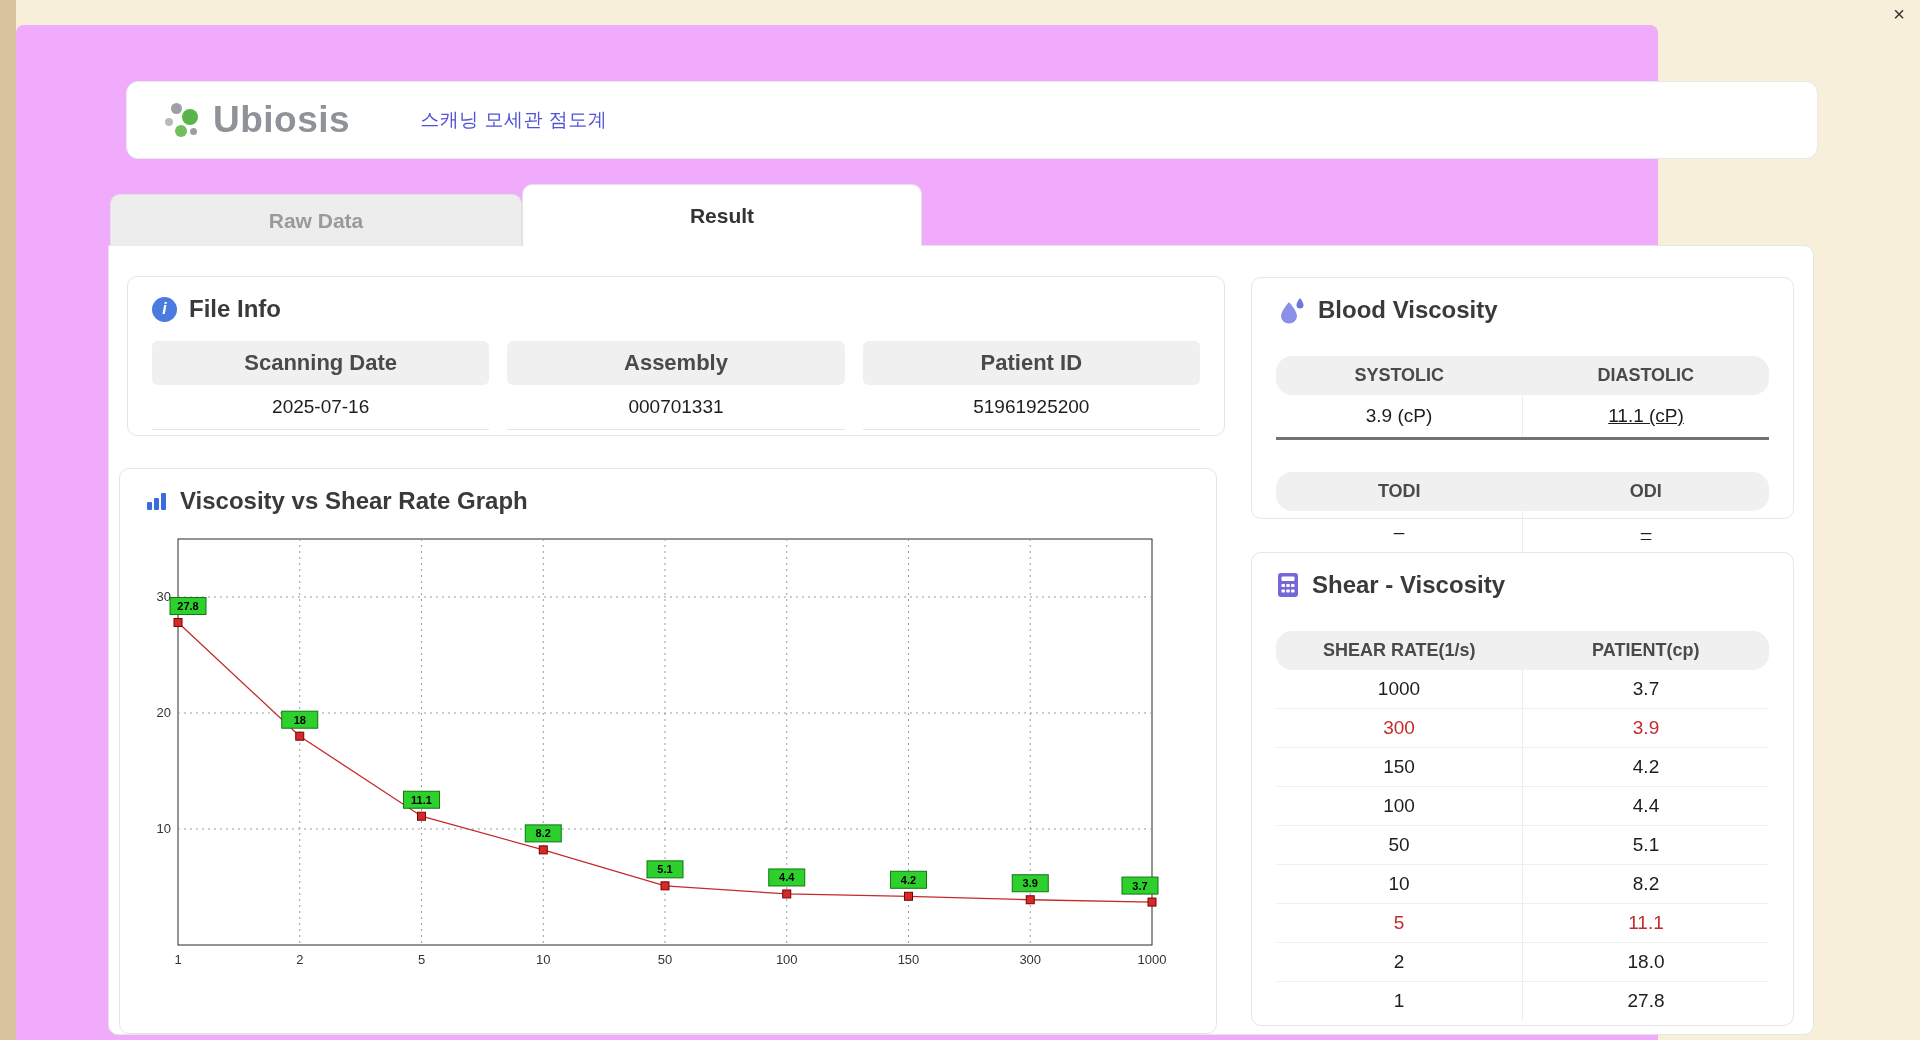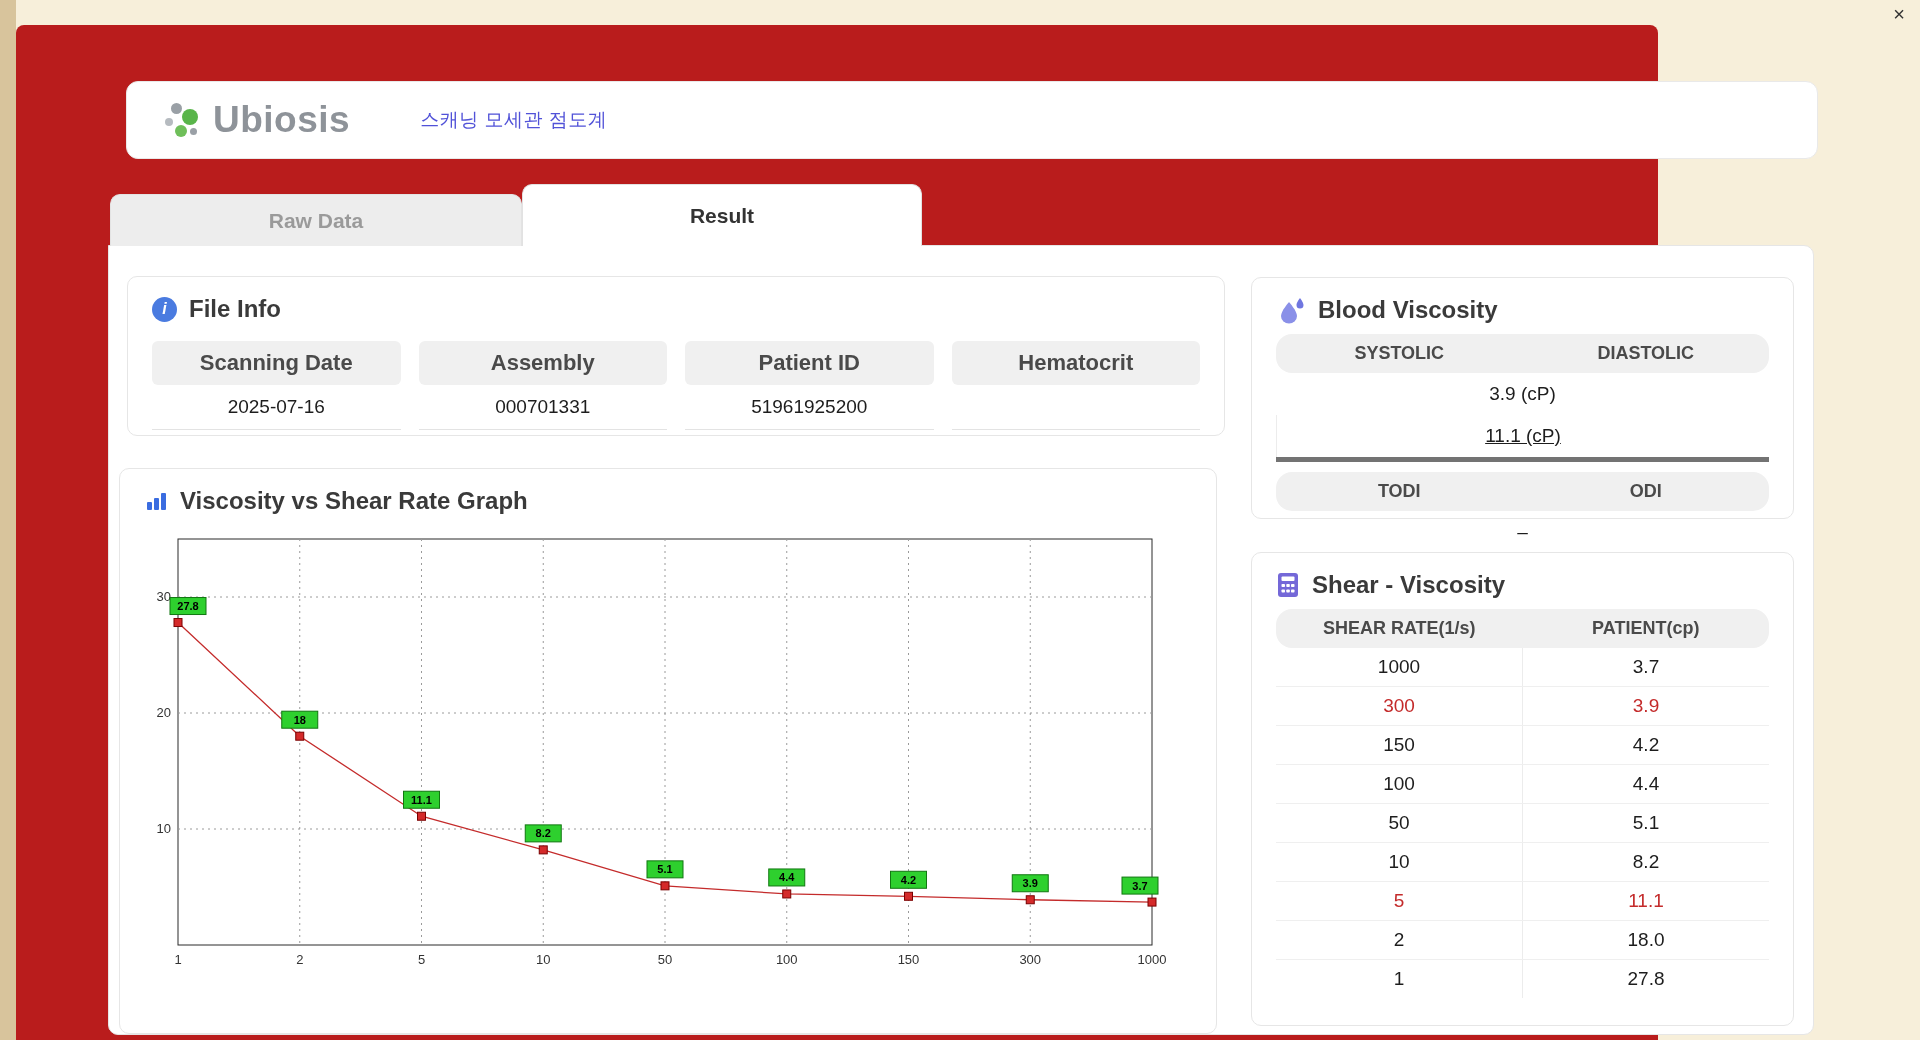--- a/index.html
+++ b/index.html
@@ -8,21 +8,21 @@
   }
   *{margin:0;padding:0;box-sizing:border-box;}
   html,body{width:1920px;height:1040px;overflow:hidden;}
   body{
     font-family:"Liberation Sans","DejaVu Sans",sans-serif;
     background:#f7efda; position:relative; color:var(--text);
   }
   .frame-left{position:absolute;left:0;top:0;width:16px;height:1040px;background:#d8c49c;}
   .close-btn{position:absolute;top:2px;left:1886px;width:26px;height:24px;
     font-size:20px;color:#333;text-align:center;line-height:24px;cursor:pointer;z-index:10;}
-  .window{position:absolute;left:16px;top:25px;width:1642px;height:1015px;background:#b91c1c;border-radius:8px 8px 0 0;}
+  .window{position:absolute;left:16px;top:25px;width:1642px;height:1015px;background:#f0abfc;border-radius:8px 8px 0 0;}
 
   
   .header-card{position:absolute;left:110px;top:56px;width:1692px;height:78px;
     border:1px solid #e9e9e9;border-radius:12px;display:flex;align-items:center;padding-left:36px;background:#fff;}
   .logo{display:flex;align-items:center;}
   .logo-dots{position:relative;width:46px;height:42px;display:inline-block;}
   .logo-dots i{position:absolute;border-radius:50%;display:block;}
   .d1{width:11px;height:11px;background:#9aa0a6;left:8px;top:4px;}
   .d2{width:16px;height:16px;background:#59b54a;left:19px;top:10px;}
   .d3{width:8px;height:8px;background:#b6bbc0;left:2px;top:19px;}
@@ -59,23 +59,23 @@
   .field{flex:1;border-bottom:1px solid #e3e3e3;padding-bottom:2px;}
   .field-label{background:var(--label-bg);border-radius:6px;text-align:center;padding:9px 0;
     color:var(--muted);font-weight:600;font-size:22px;}
   .field-value{text-align:center;padding:11px 0 9px;font-size:19px;color:#1d1d1d;min-height:42px;}
 
   
   .chart-wrap{margin-top:10px;}
   #chart-svg{display:block;}
 
   
-  .hrow{display:flex;background:var(--label-bg);border-radius:16px;margin-top:10px;}
+  .hrow{display:flex;background:var(--label-bg);border-radius:16px;margin-top:32px;}
   .hcell{flex:1;text-align:center;padding:9px 0;font-size:18px;font-weight:600;color:var(--muted);}
-  .vrow{display:flex;border-bottom:5px solid #737373;flex-direction:column;}
+  .vrow{display:flex;border-bottom:3px solid #737373;}
   .vcell{flex:1;text-align:center;padding:10px 0;font-size:19px;color:#1d1d1d;}
   .vcell.div{border-left:1px solid #ececec;text-decoration:underline;}
   .srow{display:flex;border-bottom:1px solid #efefef;}
   .srow:last-child{border-bottom:none;}
   .scell{flex:1;text-align:center;padding:8px 0;font-size:19px;color:#1d1d1d;}
   .scell.div{border-left:1px solid #ececec;}
   .srow.hl .scell{color:var(--red);}
 </style>
 </head>
 <body>
@@ -116,24 +116,20 @@
           <div class="field-label">Scanning Date</div>
           <div class="field-value">2025-07-16</div>
         </div>
         <div class="field">
           <div class="field-label">Assembly</div>
           <div class="field-value">000701331</div>
         </div>
         <div class="field">
           <div class="field-label">Patient ID</div>
           <div class="field-value">51961925200</div>
-        </div>
-        <div class="field">
-          <div class="field-label">Hematocrit</div>
-          <div class="field-value"></div>
         </div>
       </div>
     </div>
 
     <div class="card" id="graph-card">
       <div class="card-title">
         <span class="chart-icon">
           <svg width="24" height="24" viewBox="0 0 24 24">
             <rect x="3" y="13" width="5" height="8" rx="1" fill="#3a6ce0"></rect>
             <rect x="10" y="9" width="5" height="12" rx="1" fill="#3a6ce0"></rect>

